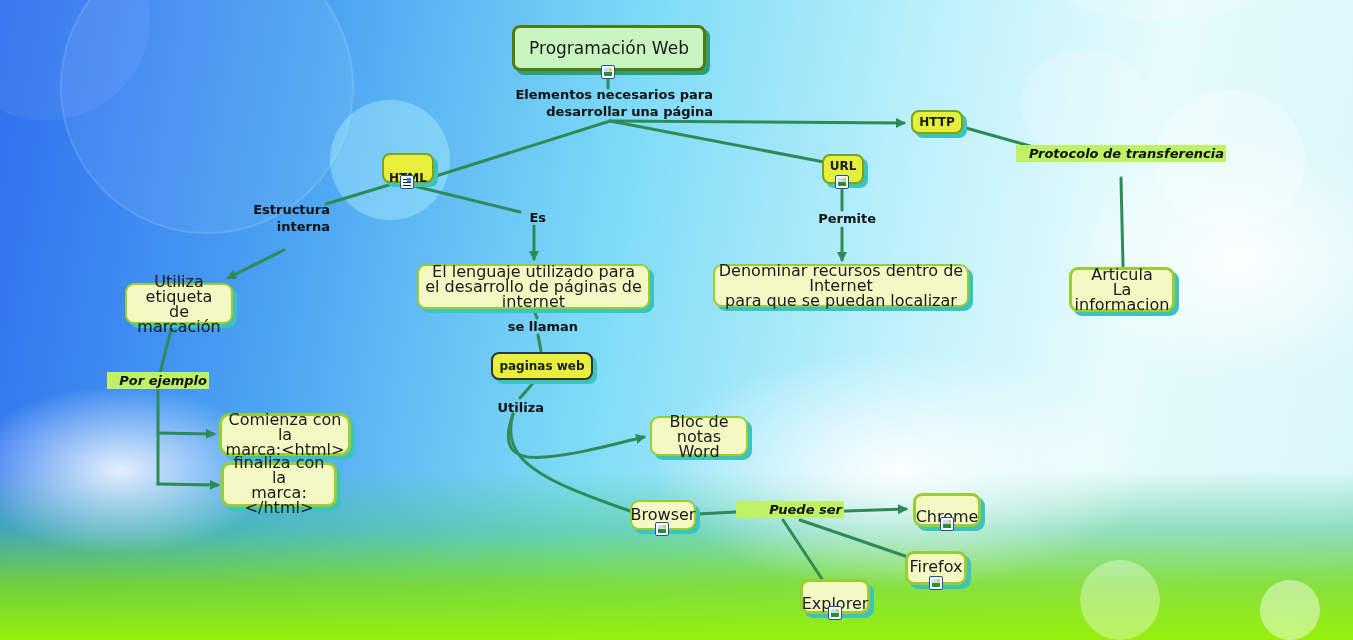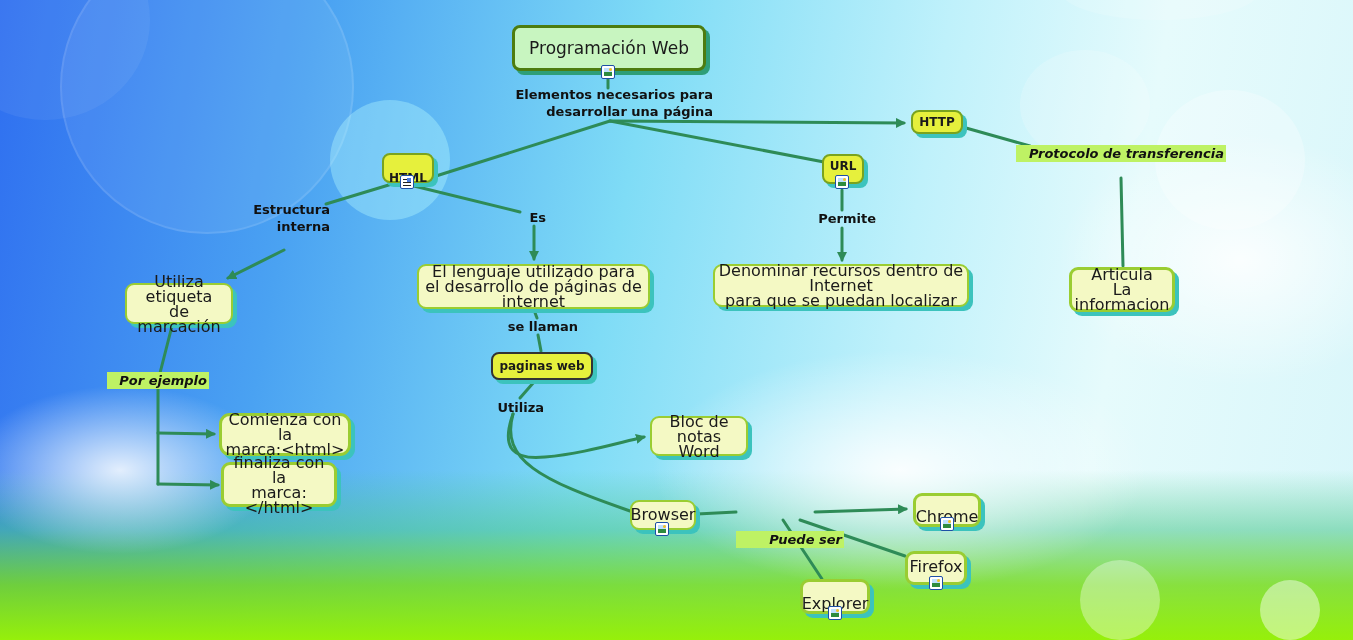--- a/index.html
+++ b/index.html
@@ -209,21 +209,21 @@
 </div>
 
 <div class="node thin" style="left:630px;top:500px;width:66px;height:30px;justify-content:flex-start;padding-top:5px;">
   <span>Browser</span>
 </div>
 <div class="imgicon" style="left:655px;top:522px;">
     <div class="inner"></div>
     <div class="sun"></div>
   </div>
 
-<div class="label teal" style="left:736px;top:531px;width:78px;padding-left:28px;">
+<div class="label teal" style="left:736px;top:501px;width:78px;padding-left:28px;">
   <span>Puede ser</span>
 </div>
 
 <div class="node" style="left:913px;top:493px;width:68px;height:34px;justify-content:flex-start;padding-top:13px;">
   <span>Chrome</span>
 </div>
 <div class="imgicon" style="left:940px;top:517px;">
     <div class="inner"></div>
     <div class="sun"></div>
   </div>

